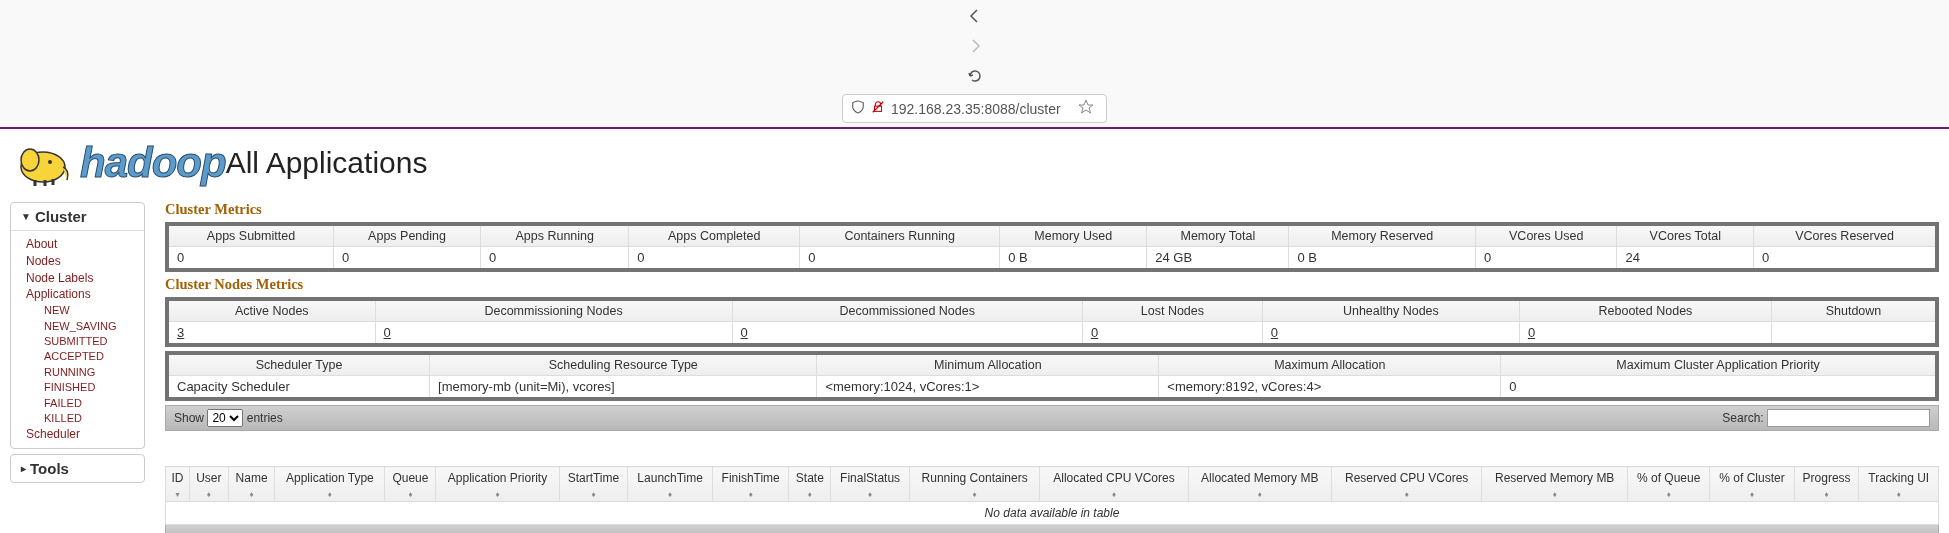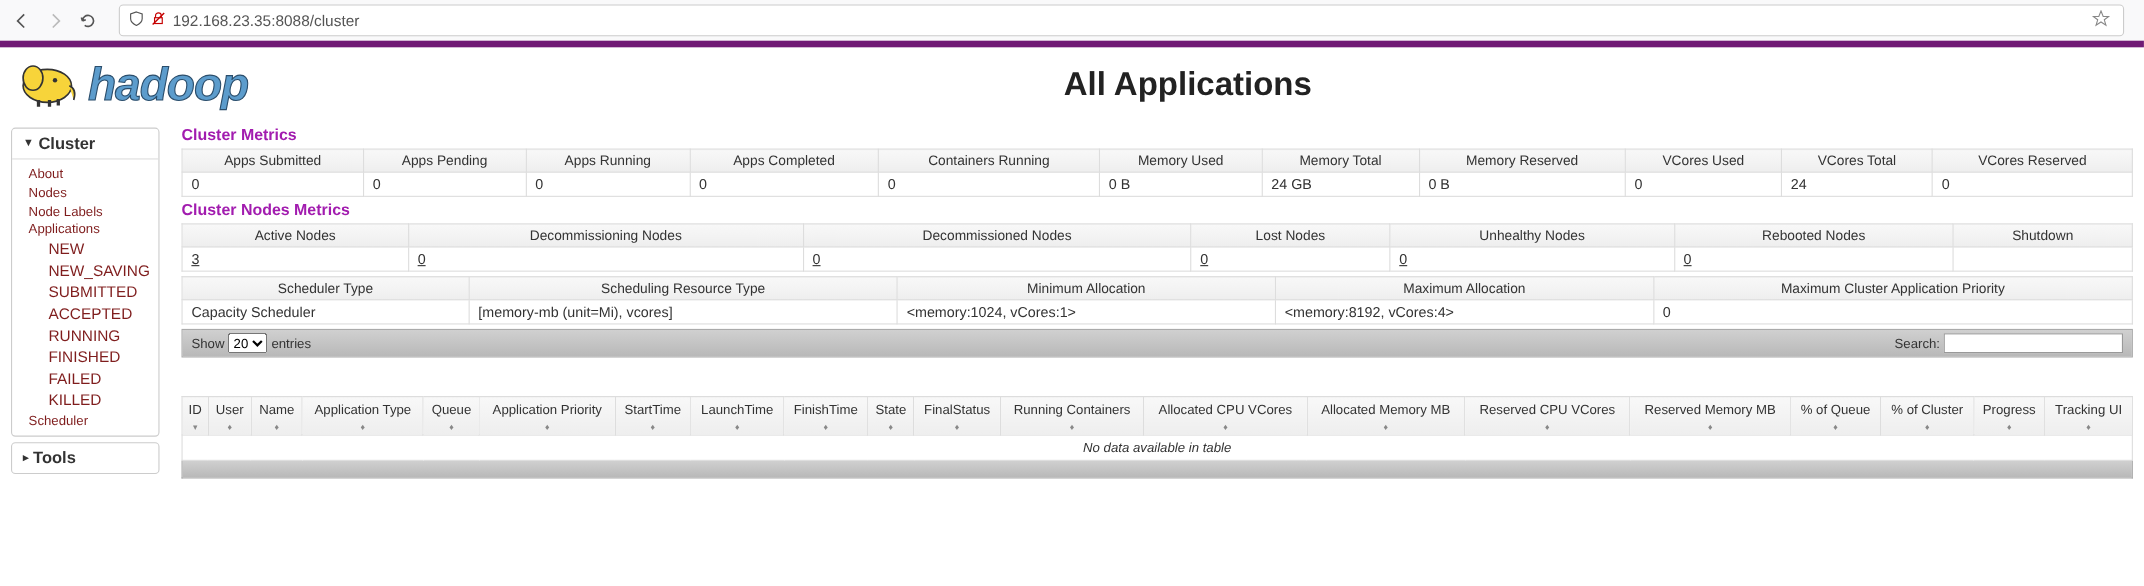--- a/index.html
+++ b/index.html
@@ -1,53 +1,53 @@
 <!DOCTYPE html>
 <html><head>
   <meta charset="utf-8">
   <style>
     * { box-sizing: border-box; margin: 0; padding: 0; }
     body { font-family: Arial, sans-serif; font-size: 13px; color: #333; background: #fff; }
     
     
-    .browser-bar { display: flex; align-items: center; padding: 4px 8px; background: #f9f9fa; border-bottom: 6px solid #701a75; gap: 6px; }
+    .browser-bar { display: flex; align-items: center; padding: 4px 20px; background: #f9f9fa; border-bottom: 2px solid #701a75; gap: 6px; flex-direction: column; }
     .nav-btn { width: 24px; height: 24px; display: flex; align-items: center; justify-content: center; cursor: pointer; color: #555; }
     .url-bar { flex: 1; display: flex; align-items: center; background: #fff; border: 1px solid #ccc; border-radius: 4px; padding: 4px 8px; margin: 0 10px; gap: 6px; }
     .url-bar input { flex: 1; border: none; outline: none; font-size: 14px; color: #555; }
     .star-icon { width: 20px; color: #888; }
     .shield-icon { color: #555; }
     .crossed-lock { color: #c50000; position: relative; }
     
     
     .header { display: flex; align-items: center; padding: 10px 15px; }
-    .logo-area { display: flex; align-items: flex-start; font-family: Arial, sans-serif; }
+    .logo-area { display: flex; align-items: flex-end; font-family: Arial, sans-serif; }
     .logo-text { font-size: 42px; font-weight: bold; font-style: italic; color: #5c9ccc; -webkit-text-stroke: 1px #2a4d6b; letter-spacing: -1px; margin-left: 5px;}
     .elephant { width: 60px; height: 45px; }
-    .page-title { flex: 1; text-align: center; font-size: 30px; font-weight: bold; color: #222; }
+    .page-title { flex: 1; text-align: left; font-size: 30px; font-weight: normal; color: #222; }
     
     
     .layout { display: flex; }
     
     
     .sidebar { width: 135px; margin: 5px 10px; }
     .side-panel { border: 1px solid #ccc; border-radius: 4px; margin-bottom: 5px; background: #fff; }
     .side-panel-title { padding: 5px 10px; font-size: 15px; font-weight: bold; border-bottom: 1px solid #ddd; cursor: pointer; display: flex; align-items: center; gap: 4px;}
     .side-panel-title.collapsed { border-bottom: none; }
     .side-panel-body { padding: 5px 15px; }
     .side-panel-body a { display: block; color: #7f1d1d; font-size: 12px; line-height: 1.4; }
     .sub-list { padding-left: 18px; }
-    .sub-list a { font-size: 14px; }
+    .sub-list a { font-size: 11px; }
     .tri { font-size: 10px; }
     
     
     .content { flex: 1; padding: 0 10px; }
-    .section-title { font-size: 14.5px; font-weight: bold; margin: 4px 0; color: #a21caf;}
-    
-    
-    .metrics-table { width: 100%; border-collapse: collapse; border: 1px solid #737373; margin-bottom: 4px; }
+    .section-title { font-size: 14.5px; font-weight: bold; margin: 4px 0; color: #a16207; font-family: Liberation Serif, serif;}
+    
+    
+    .metrics-table { width: 100%; border-collapse: collapse; border: 4px solid #737373; margin-bottom: 4px; }
     .metrics-table th { background: linear-gradient(#f8f8f8, #eee); border: 1px solid #ddd; font-weight: normal; font-size: 12.5px; padding: 3px 6px; text-align: center; color: #333; }
     .metrics-table td { border: 1px solid #ddd; padding: 3px 8px; font-size: 13px; text-align: left; }
     .underline-link { text-decoration: underline; cursor: pointer; }
     
     
     .dt-controls { display: flex; justify-content: space-between; align-items: center; background: linear-gradient(#d0d0d0, #b8b8b8); border: 1px solid #aaa; padding: 3px 8px; font-size: 12px; }
     .dt-controls select { font-size: 12px; }
     .dt-controls input { border: 1px solid #999; font-size: 12px; padding: 1px 3px; }
     
     

